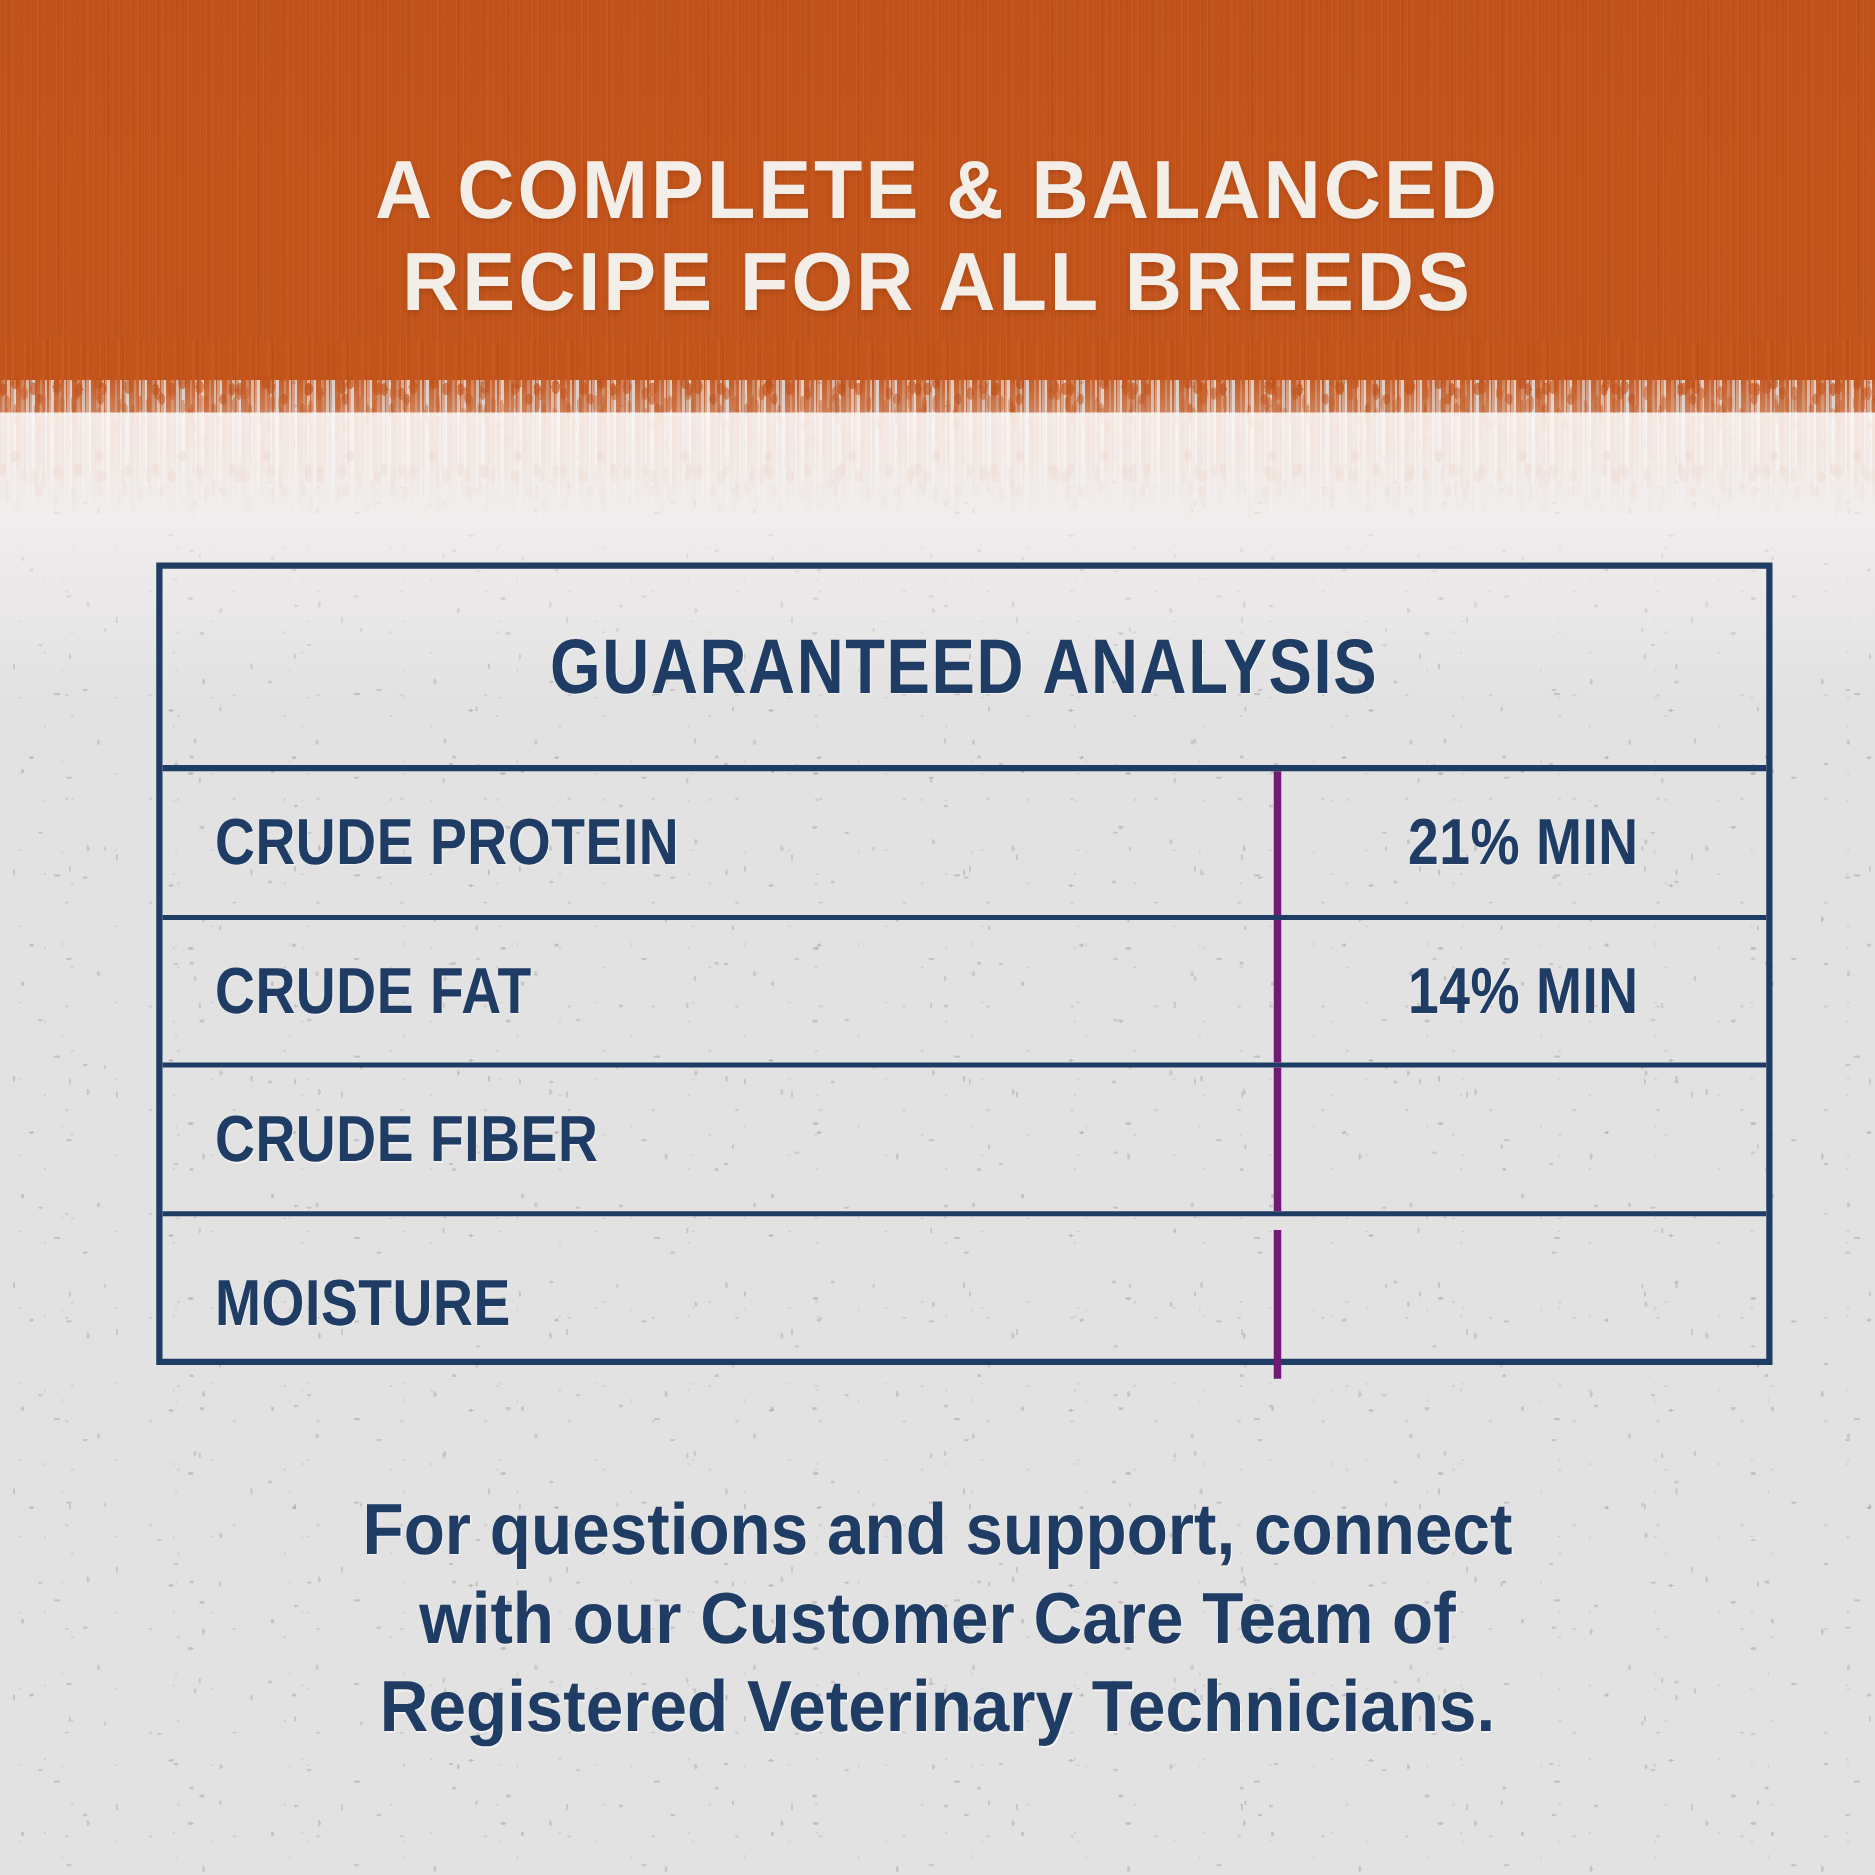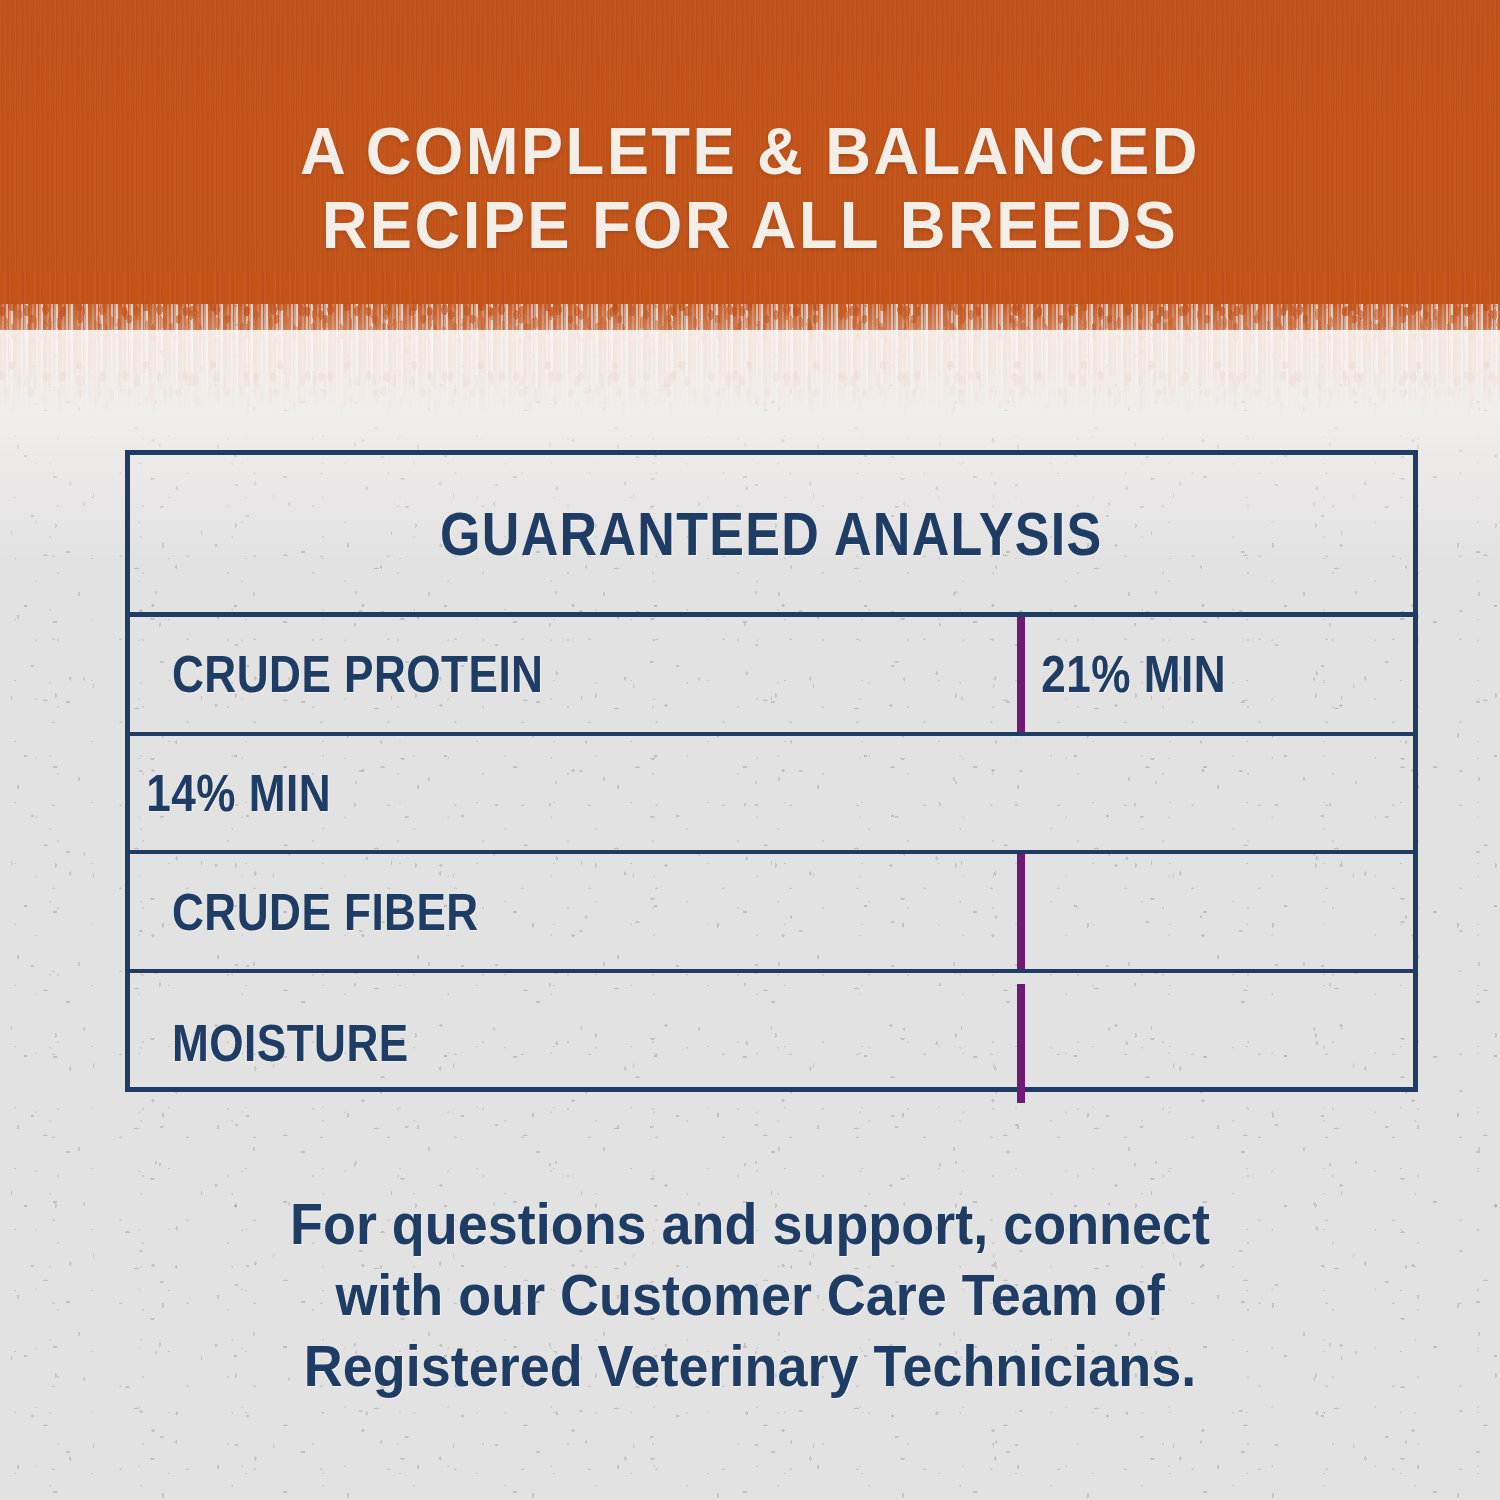--- a/index.html
+++ b/index.html
@@ -168,25 +168,25 @@
     height:118.7px;
     border-bottom:4px solid #1E3C64;
     box-sizing:border-box;
   }
   .ga-row:last-child{border-bottom:none;margin-top:11px;}
   .ga-cell-label{
     flex:0 0 895px;
     display:flex;align-items:center;
     padding-left:42px;
     box-sizing:border-box;
-    border-right:8px solid #701a75;
+    border-right:6px solid #701a75;
   }
   .ga-cell-value{
     flex:1 1 auto;
-    display:flex;align-items:center;justify-content:flex-start;
+    display:flex;align-items:center;justify-content:center;
   }
   .ga-text{
     font-family:"Liberation Sans Narrow","Liberation Sans", sans-serif;
     font-weight:700;
     font-size:52px;
     letter-spacing:.5px;
     transform:scaleX(.85);
     transform-origin:left center;
     color:#1E3C64;
     text-shadow:1px 1px 0 rgba(255,255,255,.5);
@@ -235,20 +235,23 @@
     <div class="ga-row">
       <div class="ga-cell-label">
         <span class="ga-text">CRUDE PROTEIN</span>
       </div>
       <div class="ga-cell-value">
         <span class="ga-text">21% MIN</span>
       </div>
     </div>
 
     <div class="ga-row">
+      <div class="ga-cell-label">
+        <span class="ga-text">CRUDE FAT</span>
+      </div>
       <div class="ga-cell-value">
         <span class="ga-text">14% MIN</span>
       </div>
     </div>
 
     <div class="ga-row">
       <div class="ga-cell-label">
         <span class="ga-text">CRUDE FIBER</span>
       </div>
     </div>

